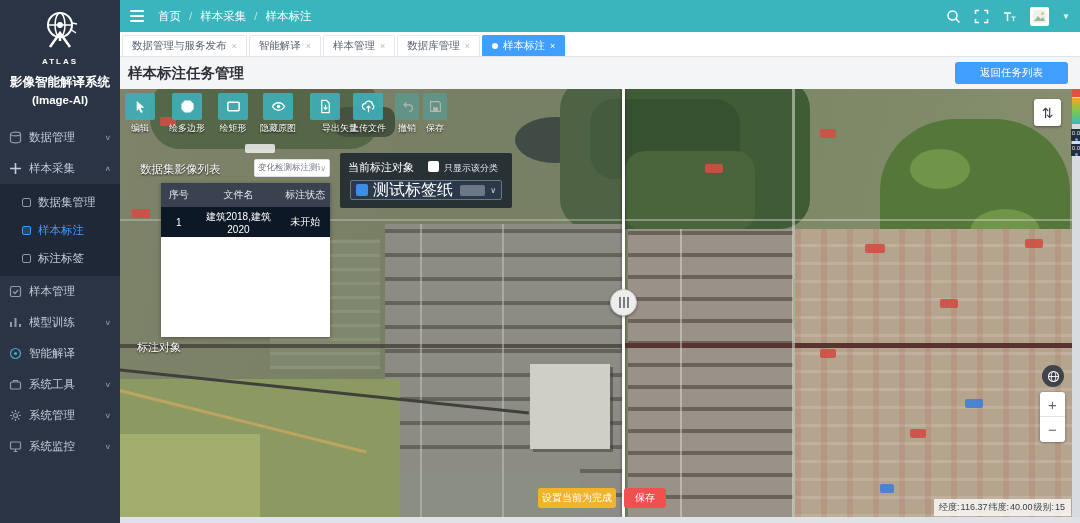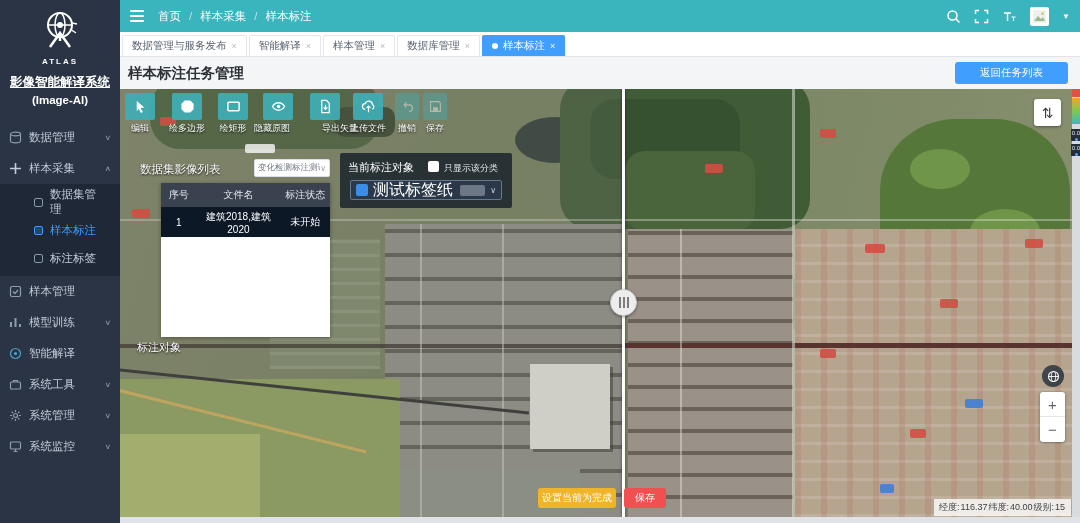--- a/index.html
+++ b/index.html
@@ -4,28 +4,28 @@
 <style>
   * { margin:0; padding:0; box-sizing:border-box; }
   html,body { width:1080px; height:523px; font-family:"Liberation Sans", sans-serif; overflow:hidden; background:#e9ecef; }
   .app { display:flex; width:1080px; height:523px; }
 
   
   .sidebar { width:120px; background:#2a3444; color:#c3cbd8; flex-shrink:0; display:flex; flex-direction:column; }
   .logo-block { text-align:center; padding-top:7px; }
   .logo-globe { display:inline-block; }
   .logo-atlas { font-size:8px; letter-spacing:2px; color:#fff; font-weight:bold; margin-top:-2px; }
-  .brand-title { color:#fff; font-weight:bold; font-size:12.5px; text-align:center; margin-top:8px;text-decoration:underline; }
+  .brand-title { color:#fff; font-weight:bold; font-size:12.5px; text-align:center; margin-top:8px; }
   .brand-sub { color:#fff; font-weight:bold; font-size:11.5px; text-align:center; margin-top:3px; }
   .menu { margin-top:16px; font-size:11.5px; }
   .mitem { height:31px; display:flex; align-items:center; padding:0 9px; gap:7px; cursor:pointer; }
   .mitem .lbl { flex:1; white-space:nowrap; }
   .mitem .chev { font-size:9px; color:#8d98a9; transform:scaleY(.8); }
   .micon { width:13px; height:13px; flex-shrink:0; }
-  .subwrap { background:#1e2836; padding:4px 12px; }
+  .subwrap { background:#1e2836; padding:4px 0; }
   .sitem { height:28px; display:flex; align-items:center; padding:0 9px 0 22px; gap:7px; cursor:pointer; font-size:11.5px; }
   .sitem .sq { width:9px; height:9px; border:1px solid #8d98a9; border-radius:2px; flex-shrink:0; }
   .sitem.active { color:#3e9bff; }
   .sitem.active .sq { border-color:#3e9bff; background:rgba(62,155,255,.25); }
 
   
   .main { flex:1; display:flex; flex-direction:column; position:relative; }
   .topbar { height:28px; background:#3ab5bd; display:flex; align-items:center; color:#fff; padding:16px 10px; flex-shrink:0; }
   .burger { width:14px; display:flex; flex-direction:column; gap:3px; margin-right:14px; cursor:pointer; }
   .burger i { display:block; height:2px; background:#fff; border-radius:1px; }
@@ -373,21 +373,21 @@
       </button>
       <button class="mtb-btn faded" style="left:303px;width:24px;">
         <svg width="13" height="13" viewBox="0 0 16 16">
             <path d="M2 2h10l2 2v10H2z" fill="none" stroke="#fff" stroke-width="1.3"></path>
             <rect x="5" y="9" width="6" height="5" fill="#fff"></rect>
           </svg>
       </button>
       <span class="mtb-lbl" style="left:20px;">编辑</span>
       <span class="mtb-lbl" style="left:67px;">绘多边形</span>
       <span class="mtb-lbl" style="left:113px;">绘矩形</span>
-      <span class="mtb-lbl" style="left:152px;">隐藏原图</span>
+      <span class="mtb-lbl" style="left:158px;">隐藏原图</span>
       <span class="mtb-lbl" style="left:220px;">导出矢量</span>
       <span class="mtb-lbl" style="left:248px;">上传文件</span>
       <span class="mtb-lbl" style="left:287px;">撤销</span>
       <span class="mtb-lbl" style="left:315px;">保存</span>
 
       <div class="ds-panel">
         <div class="ds-head">
           <span class="ds-title">数据集影像列表</span>
           <div class="ds-dd">
             <span class="v">变化检测标注测试</span>

